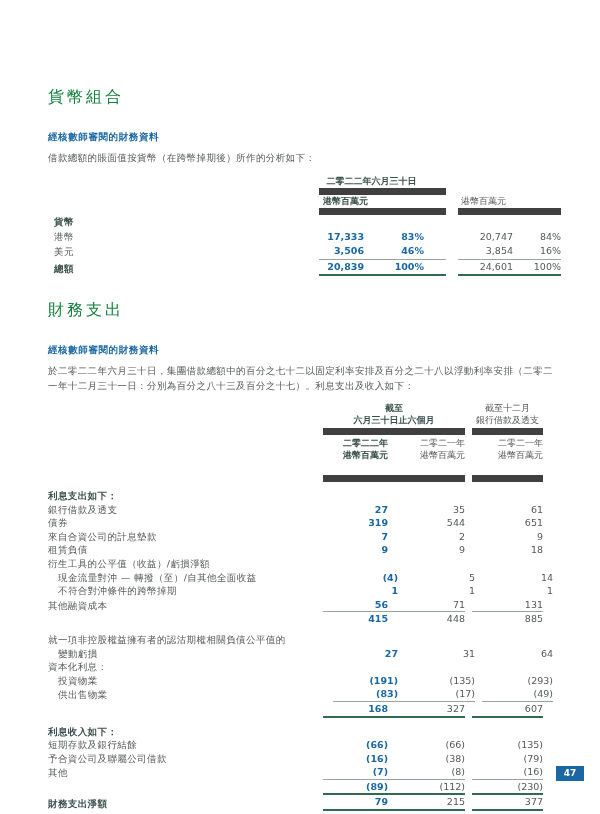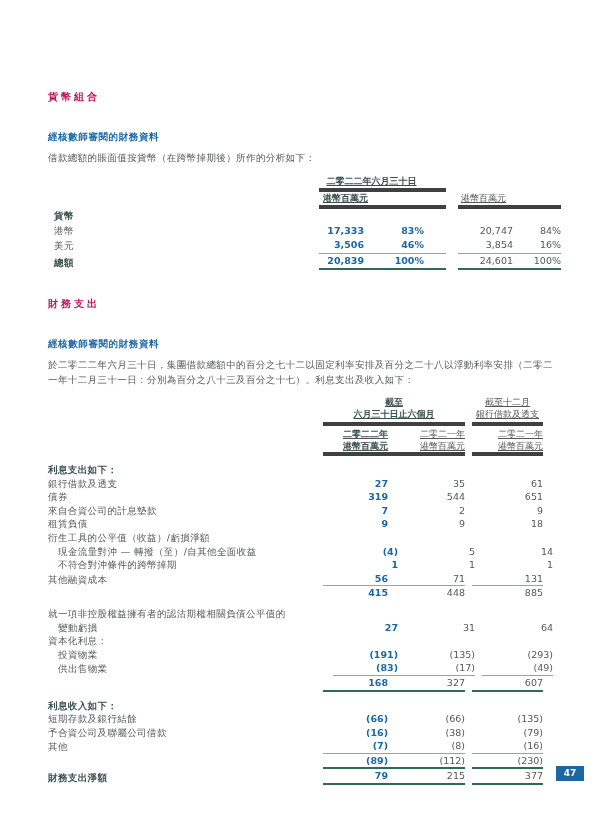--- a/index.html
+++ b/index.html
@@ -3,41 +3,41 @@
 <meta charset="utf-8">
 <style>
   html,body{margin:0;padding:0;background:#ffffff;}
   .page{
     position:relative;width:600px;height:814px;background:#ffffff;
     font-family:"DejaVu Sans","Liberation Sans",sans-serif;
     color:#545956;overflow:hidden;
   }
   .content{position:absolute;left:48px;top:88px;width:508px;}
   .sec-title{
-    font-size:10px;font-weight:bold;color:#be185d;letter-spacing:3px;
+    font-size:16px;font-weight:normal;color:#15803d;letter-spacing:3px;
     margin:0 0 24px 0;line-height:18px;
   }
   .sec-title.second{margin-top:25px;}
   .subhead{
     font-size:9.5px;font-weight:bold;color:#1a67a3;letter-spacing:0.6px;
     margin:0 0 7px 0;line-height:13px;
   }
   .intro{
     font-size:9.5px;color:#545956;letter-spacing:0.4px;line-height:15px;
     margin:0 0 10px 0;
   }
   
   .row{display:flex;align-items:flex-end;}
   .lbl{white-space:nowrap;letter-spacing:0.4px;}
   .lbl.head{font-weight:bold;color:#39504b;}
   .lbl.indent{padding-left:10px;}
   .c{text-align:right;}
   .cur{font-weight:bold;color:#1a67a3;}
   .bold-teal{font-weight:bold;color:#39504b;}
-  .hbb{border-bottom:4px solid #404040;text-decoration:underline;}
+  .hbb{border-bottom:7px solid #404040;}
   .rb-thin{border-bottom:1px solid #9aa39e;}
   .rb-thick{border-bottom:2px solid #2e6b52;}
   .gap-below{margin-bottom:7px;}
   
   .t1{margin-top:8px;font-size:9.5px;}
   .t1 .row{line-height:14.5px;min-height:14.5px;}
   .t1 .lbl{flex:0 0 265px;margin-left:6px;}
   .t1 .vals{display:flex;}
   .t1 .g1{display:flex;width:127px;box-sizing:border-box;padding-right:22px;}
   .t1 .gapcol{width:12px;}
@@ -54,21 +54,21 @@
   .t2 .row{line-height:13.6px;min-height:13.6px;}
   .t2 .lbl{flex:0 0 275px;}
   .t2 .vals{display:flex;}
   .t2 .g1{display:flex;width:142px;box-sizing:border-box;}
   .t2 .gapcol{width:7px;}
   .t2 .g2{display:flex;width:71px;box-sizing:border-box;}
   .t2 .c1{width:65px;} .t2 .c2{width:77px;} .t2 .c3{width:71px;}
   .t2 .hdr{font-size:9px;line-height:11.5px;}
   .t2 .hdr .g1,.t2 .hdr .g2{display:block;text-align:center;padding-bottom:2px;}
   .t2 .yu{font-size:9px;line-height:11.5px;margin-top:3px;}
-  .t2 .yu .c{padding-bottom:0;}
+  .t2 .yu .c{padding-bottom:14px;}
   .t2 .yu .c div{line-height:11.5px;}
   .t2 .body{margin-top:7px;}
   
   .pagenum{
     position:absolute;right:16px;top:766px;width:28px;height:15px;
     background:#1a67a3;color:#ffffff;font-size:9px;font-weight:bold;
     text-align:center;line-height:15px;
   }
 </style>
 </head>

